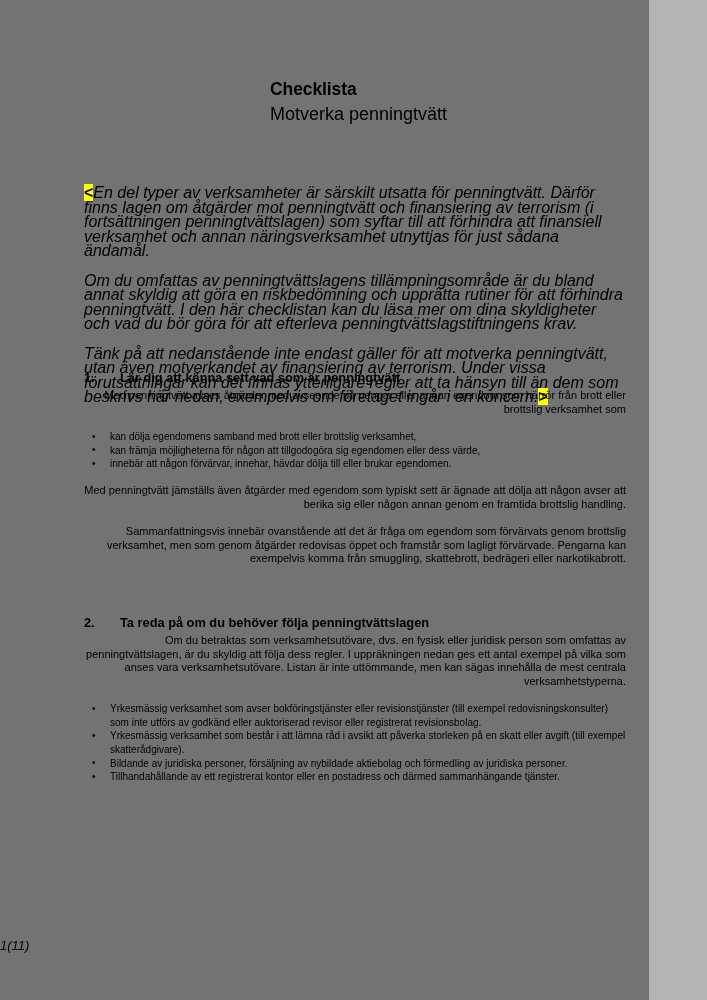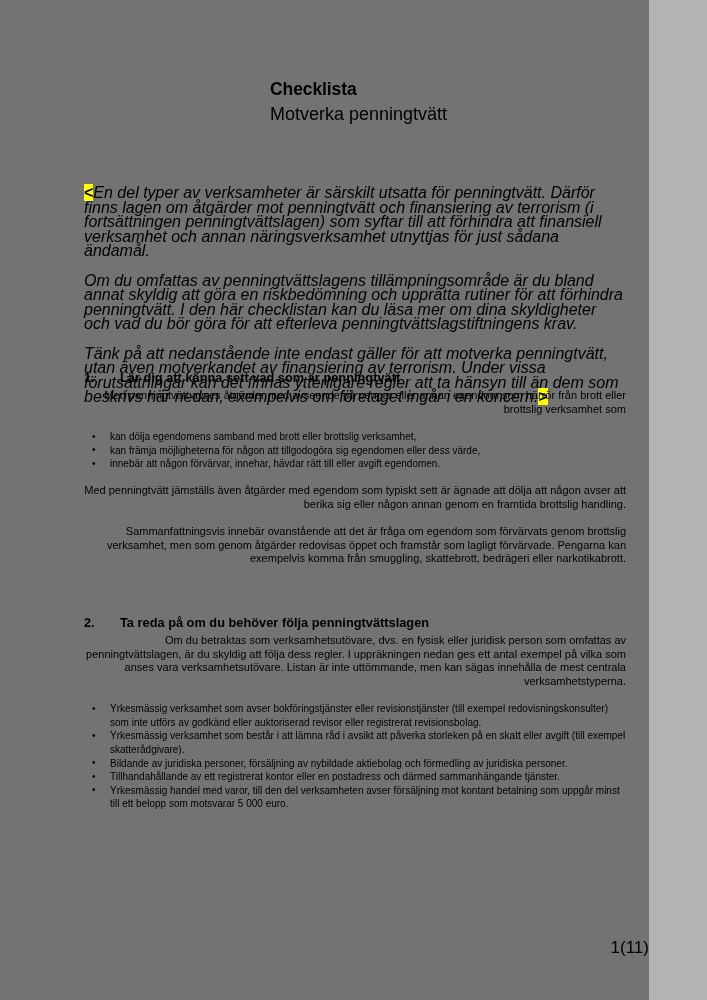--- a/index.html
+++ b/index.html
@@ -116,23 +116,24 @@
     line-height: 13.6px;
   }
   ul.doc-list.spaced li { margin-bottom: 0px; }
 
   
   .footer {
     position: absolute;
     left: 0;
     right: 0;
     top: 938px;
-    text-align: right;
-    font-size: 17px;
+    text-align: left;
+    font-size: 13px;
     color: #000;
+    font-style: italic;
   }
 </style>
 </head>
 <body>
 
 <div class="page">
 
   <div class="title-block">
     <h1 class="doc-title">Checklista</h1>
     <div class="doc-subtitle">Motverka penningtvätt</div>
@@ -146,38 +147,37 @@
 
   <div class="section" id="section-1">
     <div class="sec-heading">
       <span class="sec-num">1.</span>
       <span class="sec-title">Lär dig att känna sett vad som är penningtvätt</span>
     </div>
     <p class="body-p">Med penningtvätt avses åtgärder med avseende på pengar eller annan egendom som härrör från brott eller brottslig verksamhet som</p>
     <ul class="doc-list">
       <li>kan dölja egendomens samband med brott eller brottslig verksamhet,</li>
       <li>kan främja möjligheterna för någon att tillgodogöra sig egendomen eller dess värde,</li>
-      <li>innebär att någon förvärvar, innehar, hävdar rätt till eller avgift egendomen.</li>
+      <li>innebär att någon förvärvar, innehar, hävdar dölja till eller brukar egendomen.</li>
     </ul>
     <p class="body-p">Med penningtvätt jämställs även åtgärder med egendom som typiskt sett är ägnade att dölja att någon avser att berika sig eller någon annan genom en framtida brottslig handling.</p>
     <p class="body-p tight">Sammanfattningsvis innebär ovanstående att det är fråga om egendom som förvärvats genom brottslig verksamhet, men som genom åtgärder redovisas öppet och framstår som lagligt förvärvade. Pengarna kan exempelvis komma från smuggling, skattebrott, bedrägeri eller narkotikabrott.</p>
   </div>
 
   <div class="section" id="section-2">
     <div class="sec-heading">
       <span class="sec-num">2.</span>
       <span class="sec-title">Ta reda på om du behöver följa penningtvättslagen</span>
     </div>
     <p class="body-p">Om du betraktas som verksamhetsutövare, dvs. en fysisk eller juridisk person som omfattas av penningtvättslagen, är du skyldig att följa dess regler. I uppräkningen nedan ges ett antal exempel på vilka som anses vara verksamhetsutövare. Listan är inte uttömmande, men kan sägas innehålla de mest centrala verksamhetstyperna.</p>
     <ul class="doc-list spaced">
       <li>Yrkesmässig verksamhet som avser bokföringstjänster eller revisionstjänster (till exempel redovisningskonsulter) som inte utförs av godkänd eller auktoriserad revisor eller registrerat revisionsbolag.</li>
       <li>Yrkesmässig verksamhet som består i att lämna råd i avsikt att påverka storleken på en skatt eller avgift (till exempel skatterådgivare).</li>
       <li>Bildande av juridiska personer, försäljning av nybildade aktiebolag och förmedling av juridiska personer.</li>
       <li>Tillhandahållande av ett registrerat kontor eller en postadress och därmed sammanhängande tjänster.</li>
-      <li>Yrkesmässig handel med varor, till den del verksamheten avser försäljning mot kontant betalning som uppgår minst till ett belopp som motsvarar 5 000 euro.</li>
     </ul>
   </div>
 
   <div class="footer">
     <span>1(11)</span>
   </div>
 
 </div>
 
 </body></html>

